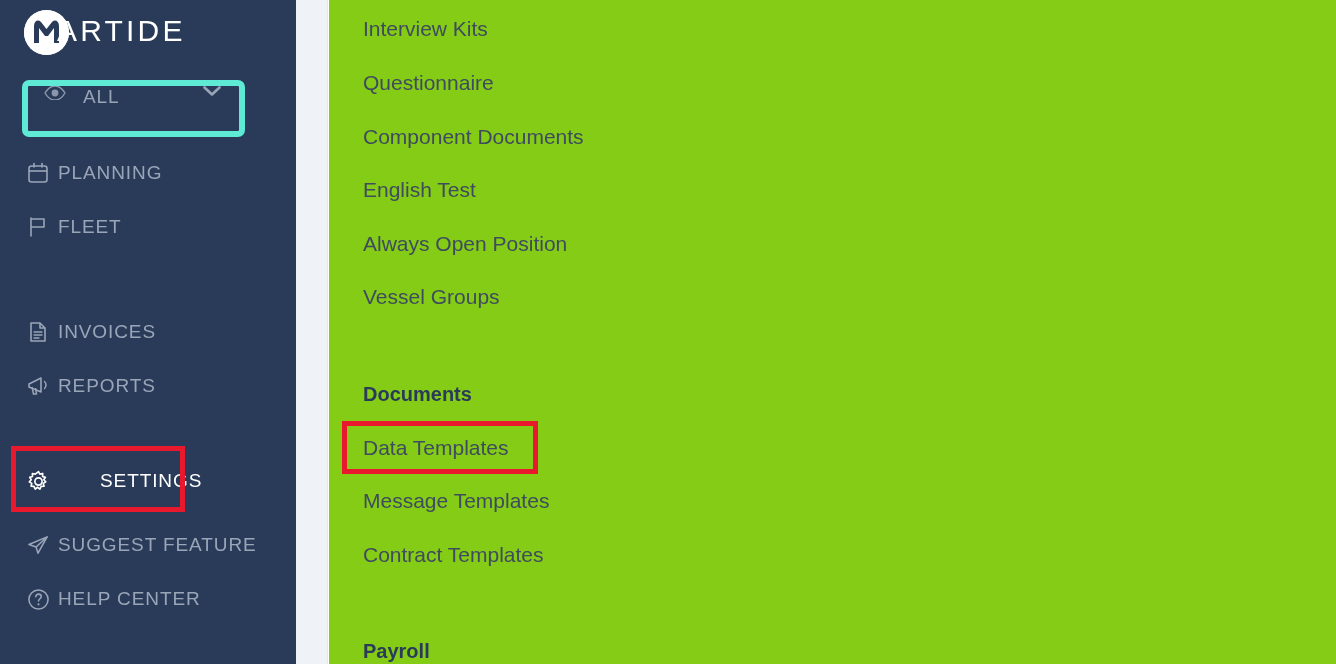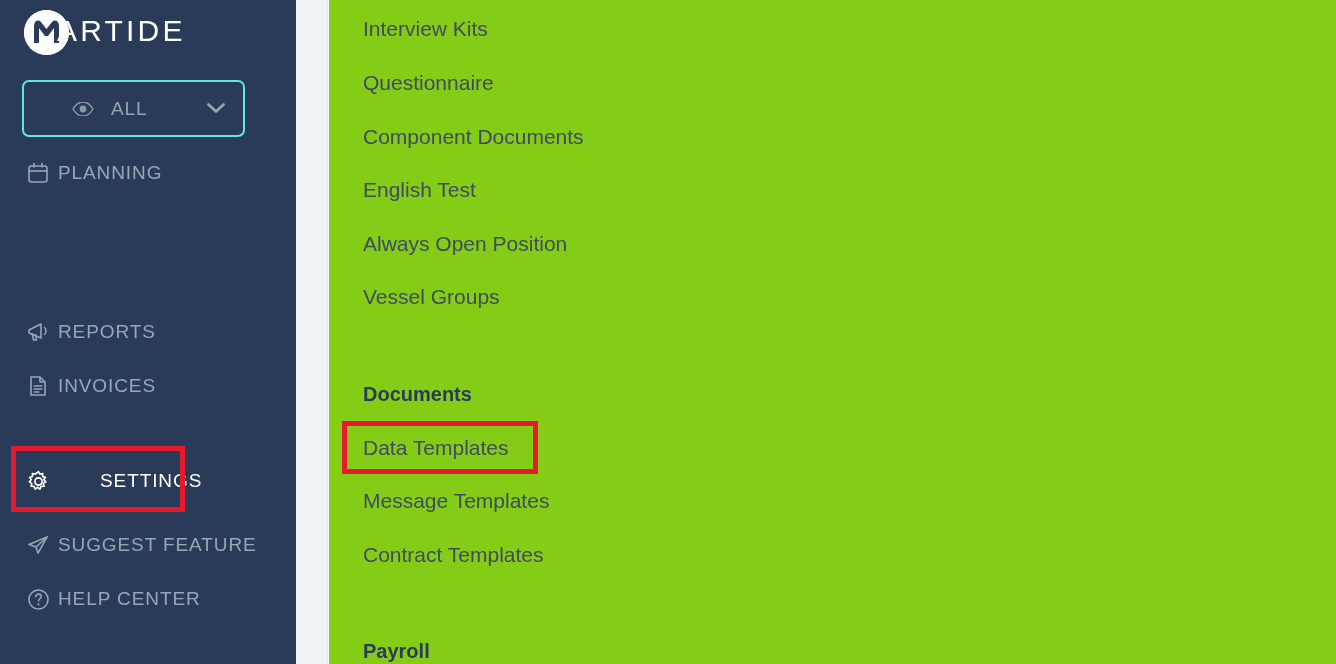--- a/index.html
+++ b/index.html
@@ -72,26 +72,25 @@
     padding-bottom: 2px;
   }
 
   
   #all-select {
     position: absolute;
     left: 22px;
     top: 80px;
     width: 223px;
     height: 57px;
-    border: 2px solid #5eead4;
+    border: 6px solid #5eead4;
     border-radius: 7px;
     display: flex;
-    align-items: center;
+    align-items: flex-start;
     cursor: pointer;
-    padding-left: 32px;
   }
   #all-select .eye {
     margin-left: 16px;
     flex: 0 0 auto;
     display: flex;
     align-items: center;
   }
   #all-select .sel-label {
     margin-left: 17px;
     color: #98a3b6;
@@ -243,42 +242,51 @@
         <span class="ico">
           <svg width="22" height="22" viewBox="0 0 22 22" aria-hidden="true">
             <rect x="2" y="4" width="18" height="16" rx="2.5" stroke="#9aa5b8" stroke-width="1.6" fill="none"></rect>
             <path d="M2 9 H20" stroke="#9aa5b8" stroke-width="1.6"></path>
             <path d="M7 1.5 V5" stroke="#9aa5b8" stroke-width="1.6" stroke-linecap="round"></path>
             <path d="M15 1.5 V5" stroke="#9aa5b8" stroke-width="1.6" stroke-linecap="round"></path>
           </svg>
         </span>
         <span class="lbl">PLANNING</span>
       </div>
+      <div class="nav-item">
+        <span class="ico">
+          <svg width="22" height="22" viewBox="0 0 22 22" aria-hidden="true">
+            <path d="M4 2 V20" stroke="#9aa5b8" stroke-width="1.6" stroke-linecap="round"></path>
+            <path d="M4 3 H17 V11 H4" stroke="#9aa5b8" stroke-width="1.6" fill="none" stroke-linejoin="round"></path>
+          </svg>
+        </span>
+        <span class="lbl">FLEET</span>
+      </div>
     </div>
 
     <div class="nav-group" id="nav-mid">
+      <div class="nav-item">
+        <span class="ico">
+          <svg width="22" height="22" viewBox="0 0 22 22" aria-hidden="true">
+            <path d="M4 2 H13 L18 7 V20 H4 Z" stroke="#9aa5b8" stroke-width="1.6" fill="none" stroke-linejoin="round"></path>
+            <path d="M13 2 V7 H18" stroke="#9aa5b8" stroke-width="1.6" fill="none" stroke-linejoin="round"></path>
+            <path d="M7 11 H15 M7 14 H15 M7 17 H12" stroke="#9aa5b8" stroke-width="1.3" stroke-linecap="round"></path>
+          </svg>
+        </span>
+        <span class="lbl">INVOICES</span>
+      </div>
       <div class="nav-item">
         <span class="ico">
           <svg width="24" height="22" viewBox="0 0 24 22" aria-hidden="true">
             <path d="M2 9 L14 3 V17 L2 12 Z" stroke="#9aa5b8" stroke-width="1.6" fill="none" stroke-linejoin="round"></path>
             <path d="M5 12 L6.5 19 H9.5 L8.5 13" stroke="#9aa5b8" stroke-width="1.5" fill="none" stroke-linejoin="round"></path>
             <path d="M17.5 6.5 C19.5 8 19.5 12 17.5 13.5" stroke="#9aa5b8" stroke-width="1.5" fill="none" stroke-linecap="round"></path>
           </svg>
         </span>
         <span class="lbl">REPORTS</span>
-      </div>
-      <div class="nav-item">
-        <span class="ico">
-          <svg width="22" height="22" viewBox="0 0 22 22" aria-hidden="true">
-            <path d="M4 2 H13 L18 7 V20 H4 Z" stroke="#9aa5b8" stroke-width="1.6" fill="none" stroke-linejoin="round"></path>
-            <path d="M13 2 V7 H18" stroke="#9aa5b8" stroke-width="1.6" fill="none" stroke-linejoin="round"></path>
-            <path d="M7 11 H15 M7 14 H15 M7 17 H12" stroke="#9aa5b8" stroke-width="1.3" stroke-linecap="round"></path>
-          </svg>
-        </span>
-        <span class="lbl">INVOICES</span>
       </div>
     </div>
 
     <div id="settings-row">
       <span class="ico">
         <svg width="23" height="23" viewBox="0 0 24 24" aria-hidden="true">
           <path d="M12 8.2 A3.8 3.8 0 1 0 12 15.8 A3.8 3.8 0 1 0 12 8.2 Z" stroke="#ffffff" stroke-width="1.7" fill="none"></path>
           <path d="M12 1.6 L13.4 4.3 L16.4 3.6 L16.3 6.7 L19.2 7.7 L17.5 10.2 L19.6 12.4
                    L17 14 L17.8 17 L14.7 17.1 L13.4 19.9 L11 18 L8.6 19.9 L7.3 17.1
                    L4.2 17 L5 14 L2.4 12.4 L4.5 10.2 L2.8 7.7 L5.7 6.7 L5.6 3.6 L8.6 4.3 Z" stroke="#ffffff" stroke-width="1.7" fill="none" stroke-linejoin="round"></path>

